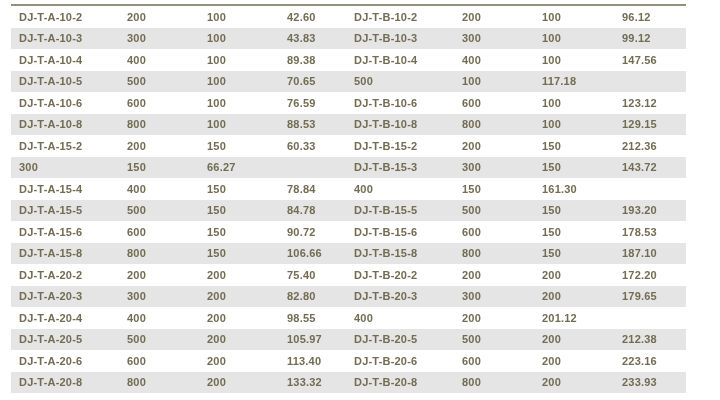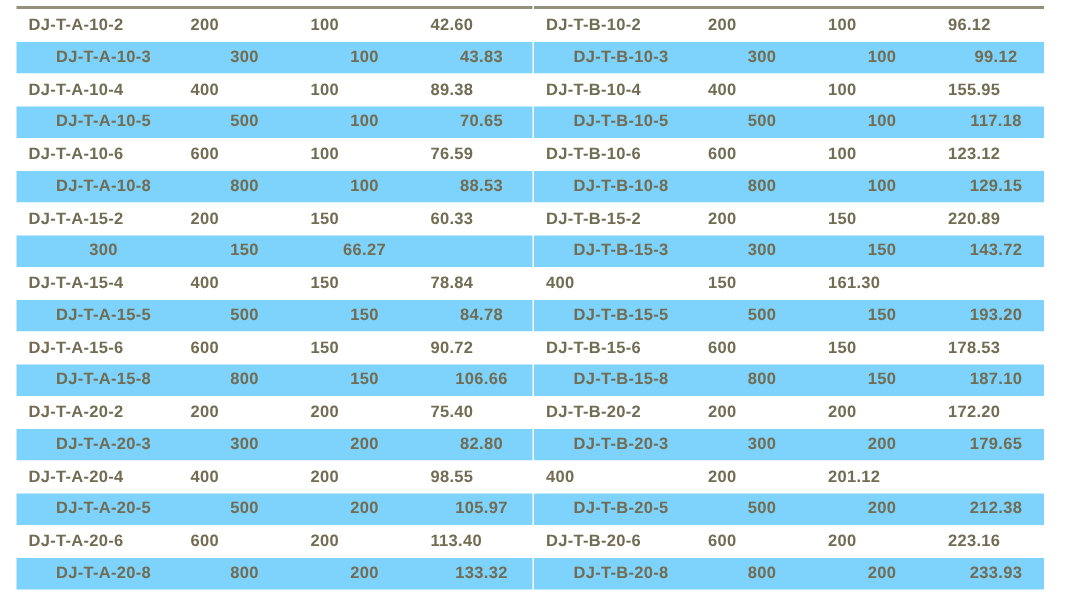--- a/index.html
+++ b/index.html
@@ -16,31 +16,30 @@
     width: 720px;
     height: 400px;
     background: #ffffff;
   }
   .spec-table {
     position: absolute;
     top: 4px;
     border-top: 2px solid #90907b;
   }
   .spec-table.left  { left: 11px;  width: 344px; }
-  .spec-table.right { left: 356px; width: 340px; }
+  .spec-table.right { left: 346px; width: 340px; }
   .row {
     display: grid;
     grid-template-columns: 108px 80px 80px 1fr;
     height: 21.5px;
     align-items: center;
     background: #ffffff;
   }
   .row.alt {
-    background: #7dd3fc;
-    text-align: center;
+    background: #e5e5e5;
   }
   .cell {
     padding-left: 8px;
     font-size: 11px;
     font-weight: bold;
     color: #716c52;
     letter-spacing: 0.2px;
     white-space: nowrap;
     overflow: hidden;
   }
@@ -168,45 +167,44 @@
       <div class="row alt">
         <div class="cell">DJ-T-B-10-3</div>
         <div class="cell">300</div>
         <div class="cell">100</div>
         <div class="cell">99.12</div>
       </div>
       <div class="row">
         <div class="cell">DJ-T-B-10-4</div>
         <div class="cell">400</div>
         <div class="cell">100</div>
-        <div class="cell">155.95</div>
-      </div>
-      <div class="row alt">
-        <div class="cell">DJ-T-B-10-5</div>
+        <div class="cell">147.56</div>
+      </div>
+      <div class="row alt">
         <div class="cell">500</div>
         <div class="cell">100</div>
         <div class="cell">117.18</div>
       </div>
       <div class="row">
         <div class="cell">DJ-T-B-10-6</div>
         <div class="cell">600</div>
         <div class="cell">100</div>
         <div class="cell">123.12</div>
       </div>
       <div class="row alt">
         <div class="cell">DJ-T-B-10-8</div>
         <div class="cell">800</div>
         <div class="cell">100</div>
         <div class="cell">129.15</div>
       </div>
       <div class="row">
         <div class="cell">DJ-T-B-15-2</div>
         <div class="cell">200</div>
         <div class="cell">150</div>
-        <div class="cell">220.89</div>
+        <div class="cell">212.36</div>
       </div>
       <div class="row alt">
         <div class="cell">DJ-T-B-15-3</div>
         <div class="cell">300</div>
         <div class="cell">150</div>
         <div class="cell">143.72</div>
       </div>
       <div class="row">
         <div class="cell">400</div>
         <div class="cell">150</div>

